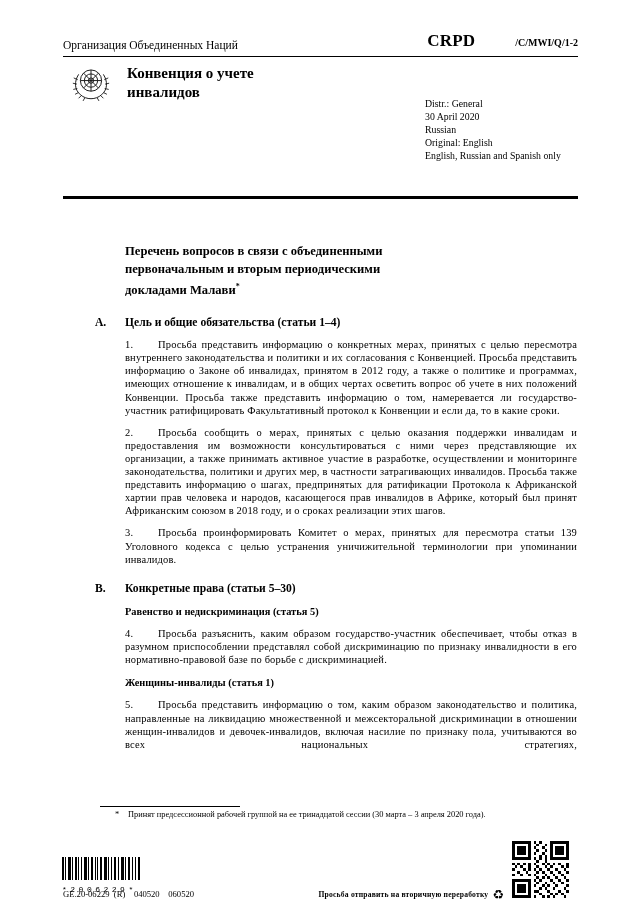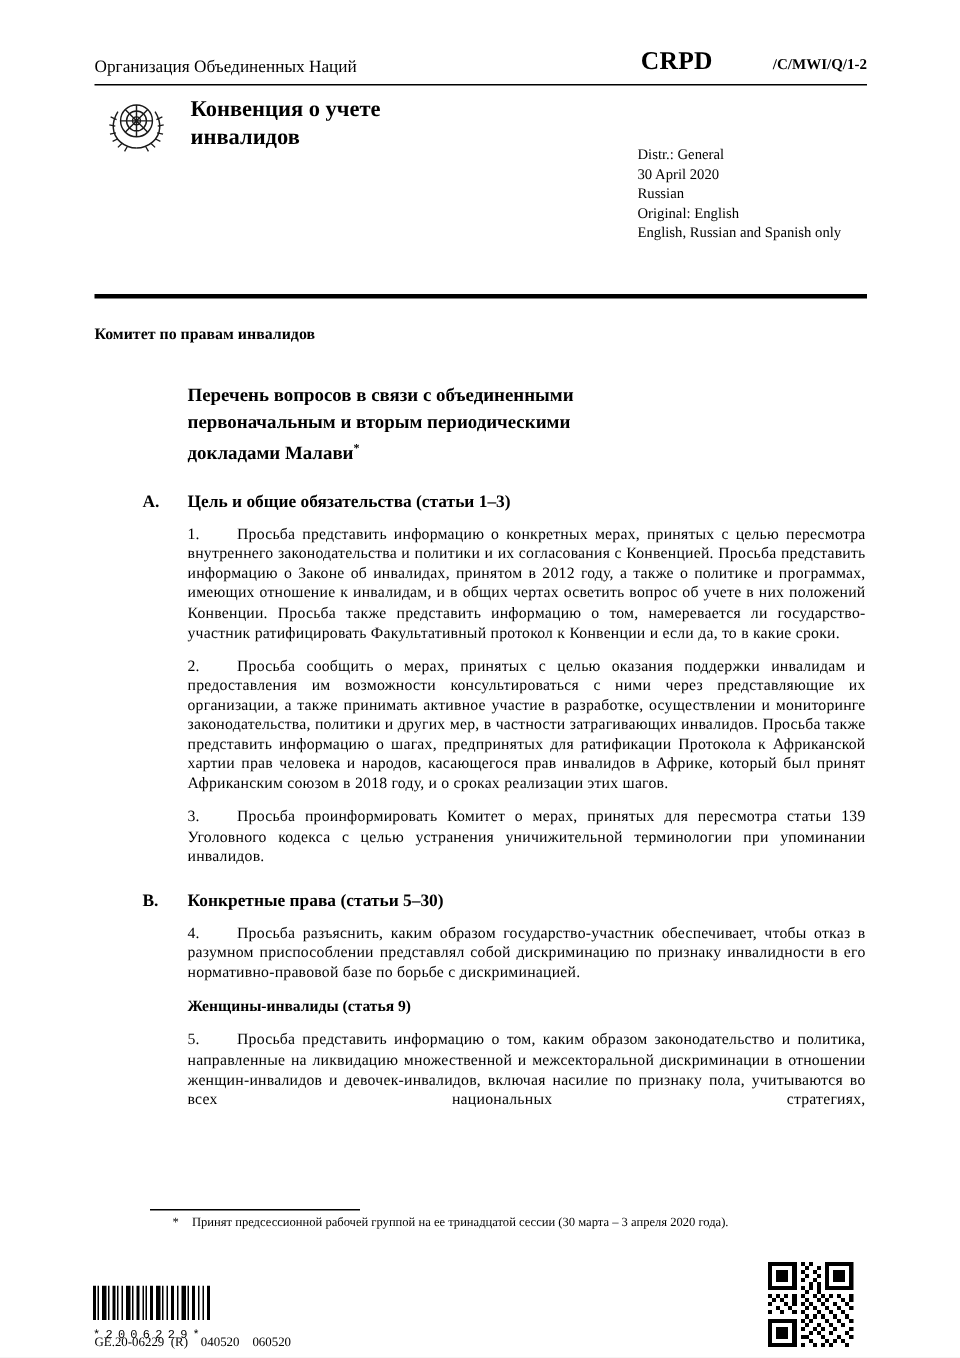--- a/index.html
+++ b/index.html
@@ -89,44 +89,44 @@
   <div class="distr-block">
     <div>Distr.: General</div>
     <div>30 April 2020</div>
     <div>Russian</div>
     <div>Original: English</div>
     <div>English, Russian and Spanish only</div>
   </div>
   <div class="thick-rule"></div>
 
   <div class="body">
-    <div class="committee">Комитет по правам инвалидов</div>
 
     <div class="doc-main-title"><span>Перечень вопросов в связи с объединенными первоначальным и вторым периодическими докладами Малави</span><sup>*</sup></div>
 
     <div class="sec-head">
       <span class="sec-label">A.</span>
-      <span>Цель и общие обязательства (статьи 1–3)</span>
+      <span>Цель и общие обязательства (статьи 1–4)</span>
     </div>
 
     <p class="para"><span class="pnum">1.</span><span>Просьба представить информацию о конкретных мерах, принятых с целью пересмотра внутреннего законодательства и политики и их согласования с Конвенцией. Просьба представить информацию о Законе об инвалидах, принятом в 2012 году, а также о политике и программах, имеющих отношение к инвалидам, и в общих чертах осветить вопрос об учете в них положений Конвенции. Просьба также представить информацию о том, намеревается ли государство-участник ратифицировать Факультативный протокол к Конвенции и если да, то в какие сроки.</span></p>
 
     <p class="para"><span class="pnum">2.</span><span>Просьба сообщить о мерах, принятых с целью оказания поддержки инвалидам и предоставления им возможности консультироваться с ними через представляющие их организации, а также принимать активное участие в разработке, осуществлении и мониторинге законодательства, политики и других мер, в частности затрагивающих инвалидов. Просьба также представить информацию о шагах, предпринятых для ратификации Протокола к Африканской хартии прав человека и народов, касающегося прав инвалидов в Африке, который был принят Африканским союзом в 2018 году, и о сроках реализации этих шагов.</span></p>
 
     <p class="para"><span class="pnum">3.</span><span>Просьба проинформировать Комитет о мерах, принятых для пересмотра статьи 139 Уголовного кодекса с целью устранения уничижительной терминологии при упоминании инвалидов.</span></p>
 
     <div class="sec-head">
       <span class="sec-label">B.</span>
       <span>Конкретные права (статьи 5–30)</span>
     </div>
 
+    <div class="sub-head">Равенство и недискриминация (статья 5)</div>
 
     <p class="para"><span class="pnum">4.</span><span>Просьба разъяснить, каким образом государство-участник обеспечивает, чтобы отказ в разумном приспособлении представлял собой дискриминацию по признаку инвалидности в его нормативно-правовой базе по борьбе с дискриминацией.</span></p>
 
-    <div class="sub-head">Женщины-инвалиды (статья 9)</div>
+    <div class="sub-head">Женщины-инвалиды (статья 1)</div>
 
     <p class="para continued"><span class="pnum">5.</span><span>Просьба представить информацию о том, каким образом законодательство и политика, направленные на ликвидацию множественной и межсекторальной дискриминации в отношении женщин-инвалидов и девочек-инвалидов, включая насилие по признаку пола, учитываются во всех национальных стратегиях,</span></p>
   </div>
 
   <div class="footnote">
     <span class="fn-rule"></span>
     <div class="fn-text">
       <span class="fn-marker">*</span><span>Принят предсессионной рабочей группой на ее тринадцатой сессии (30 марта – 3 апреля 2020 года).</span>
     </div>
   </div>
@@ -176,14 +176,18 @@
           <rect x="15" y="1" width="5" height="5" fill="#fff"></rect>
           <rect x="16" y="2" width="3" height="3"></rect>
         <rect x="0" y="14" width="7" height="7"></rect>
           <rect x="1" y="15" width="5" height="5" fill="#fff"></rect>
           <rect x="2" y="16" width="3" height="3"></rect>
         <path d="M8 0h1v1H8z M10 0h1v1h-1z M9 1h1v1H9z M12 1h1v1h-1z M8 2h1v1H8z M11 2h1v1h-1z M9 3h1v1H9z M12 3h1v1h-1z M8 4h1v1H8z M11 4h1v1h-1z M10 5h1v1h-1z M12 5h1v1h-1z M8 6h1v1H8z M10 6h1v1h-1z M12 6h1v1h-1z M9 7h1v1H9z M12 7h1v1h-1z M0 8h1v1H0z M2 8h1v1H2z M4 8h1v1H4z M6 8h1v1H6z M8 8h1v1H8z M11 8h1v1h-1z M13 8h1v1h-1z M15 8h1v1h-1z M17 8h1v1h-1z M20 8h1v1h-1z M1 9h1v1H1z M3 9h1v1H3z M6 9h1v1H6z M9 9h1v1H9z M12 9h1v1h-1z M14 9h1v1h-1z M18 9h1v1h-1z M20 9h1v1h-1z M0 10h1v1H0z M4 10h1v1H4z M6 10h1v1H6z M8 10h1v1H8z M10 10h1v1h-1z M13 10h1v1h-1z M16 10h1v1h-1z M19 10h1v1h-1z M2 11h1v1H2z M5 11h1v1H5z M9 11h1v1H9z M11 11h1v1h-1z M14 11h1v1h-1z M17 11h1v1h-1z M20 11h1v1h-1z M0 12h1v1H0z M3 12h1v1H3z M6 12h1v1H6z M8 12h1v1H8z M12 12h1v1h-1z M15 12h1v1h-1z M18 12h1v1h-1z M9 13h1v1H9z M11 13h1v1h-1z M13 13h1v1h-1z M16 13h1v1h-1z M19 13h1v1h-1z M8 14h1v1H8z M10 14h1v1h-1z M14 14h1v1h-1z M17 14h1v1h-1z M20 14h1v1h-1z M9 15h1v1H9z M12 15h1v1h-1z M15 15h1v1h-1z M18 15h1v1h-1z M8 16h1v1H8z M11 16h1v1h-1z M13 16h1v1h-1z M16 16h1v1h-1z M20 16h1v1h-1z M10 17h1v1h-1z M12 17h1v1h-1z M15 17h1v1h-1z M19 17h1v1h-1z M8 18h1v1H8z M9 18h1v1H9z M13 18h1v1h-1z M17 18h1v1h-1z M20 18h1v1h-1z M10 19h1v1h-1z M14 19h1v1h-1z M16 19h1v1h-1z M18 19h1v1h-1z M8 20h1v1H8z M11 20h1v1h-1z M13 20h1v1h-1z M15 20h1v1h-1z M19 20h1v1h-1z"></path>
       </g>
     </svg>
   </div>
 
+  <div class="recycle">
+    <span class="recycle-text">Просьба отправить на вторичную переработку</span>
+    <span class="recycle-glyph">♻</span>
+  </div>
 
 </div>
 
 </body></html>

